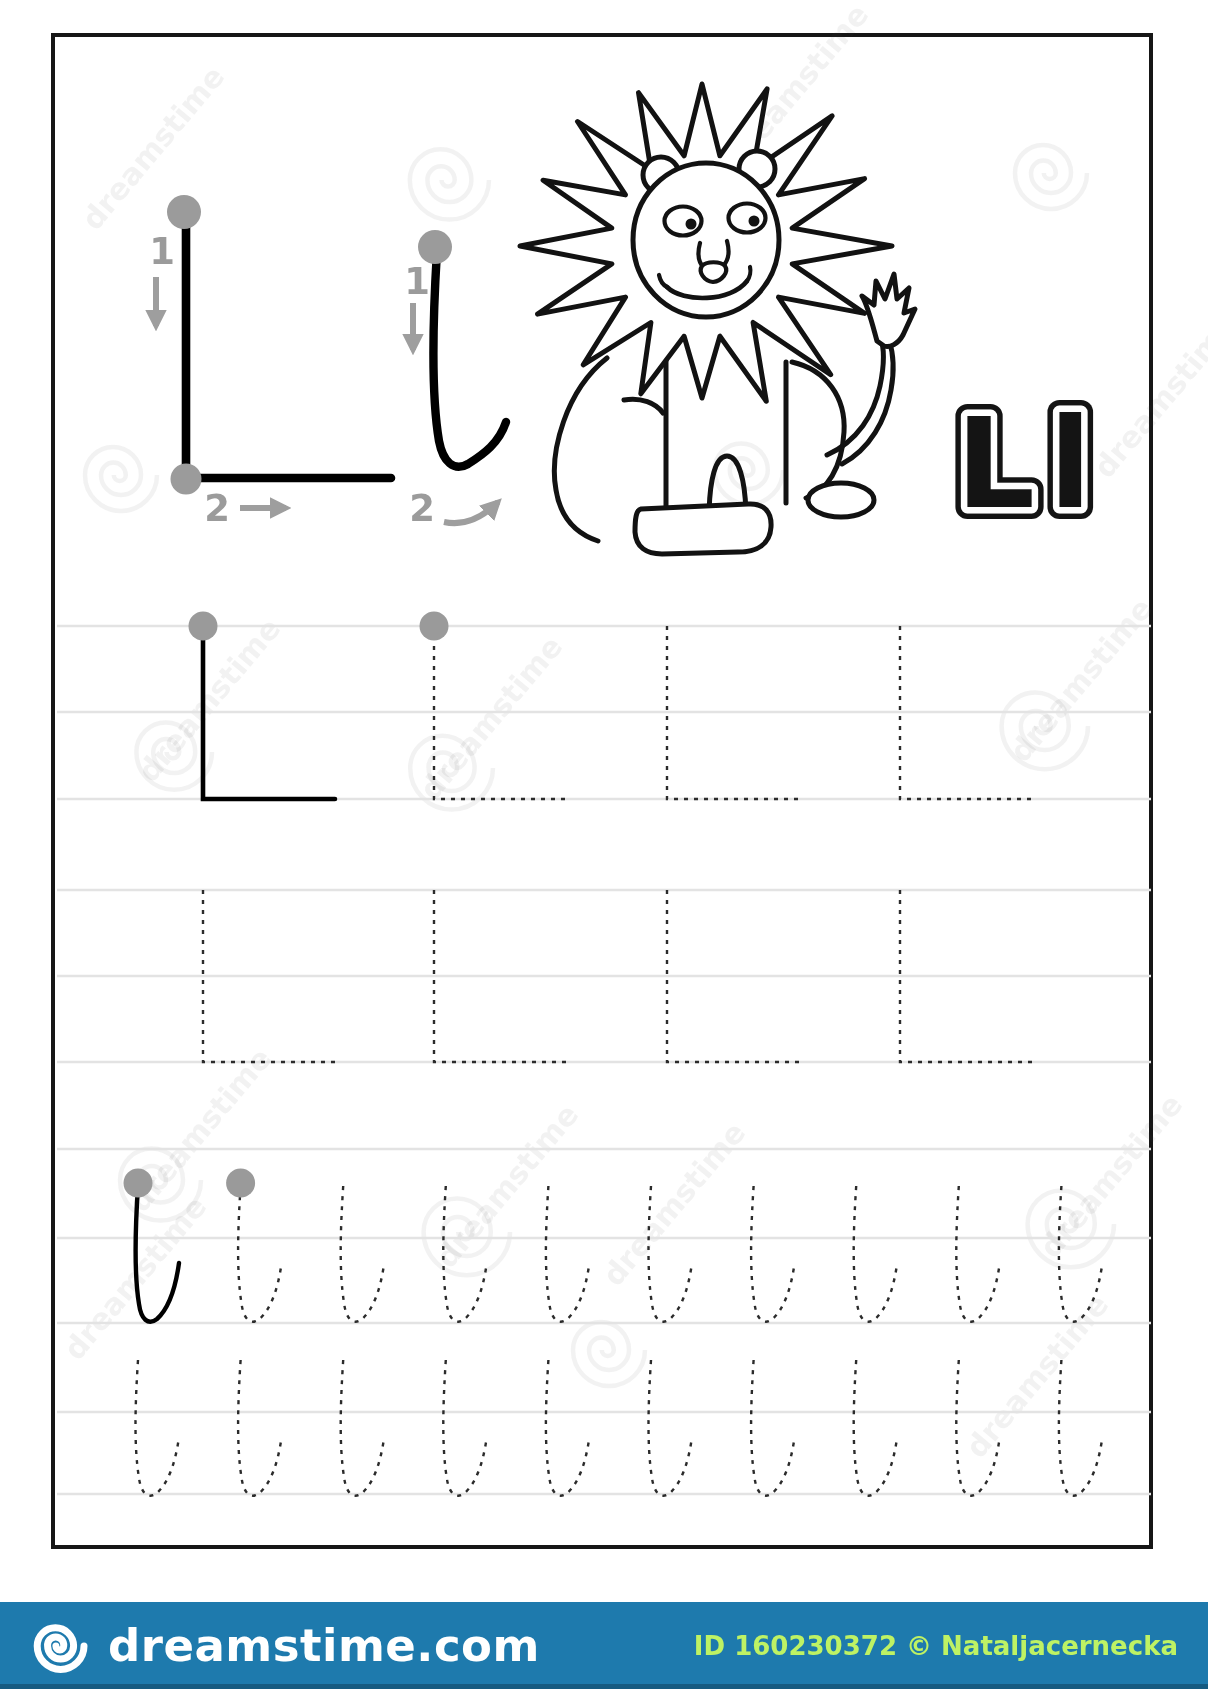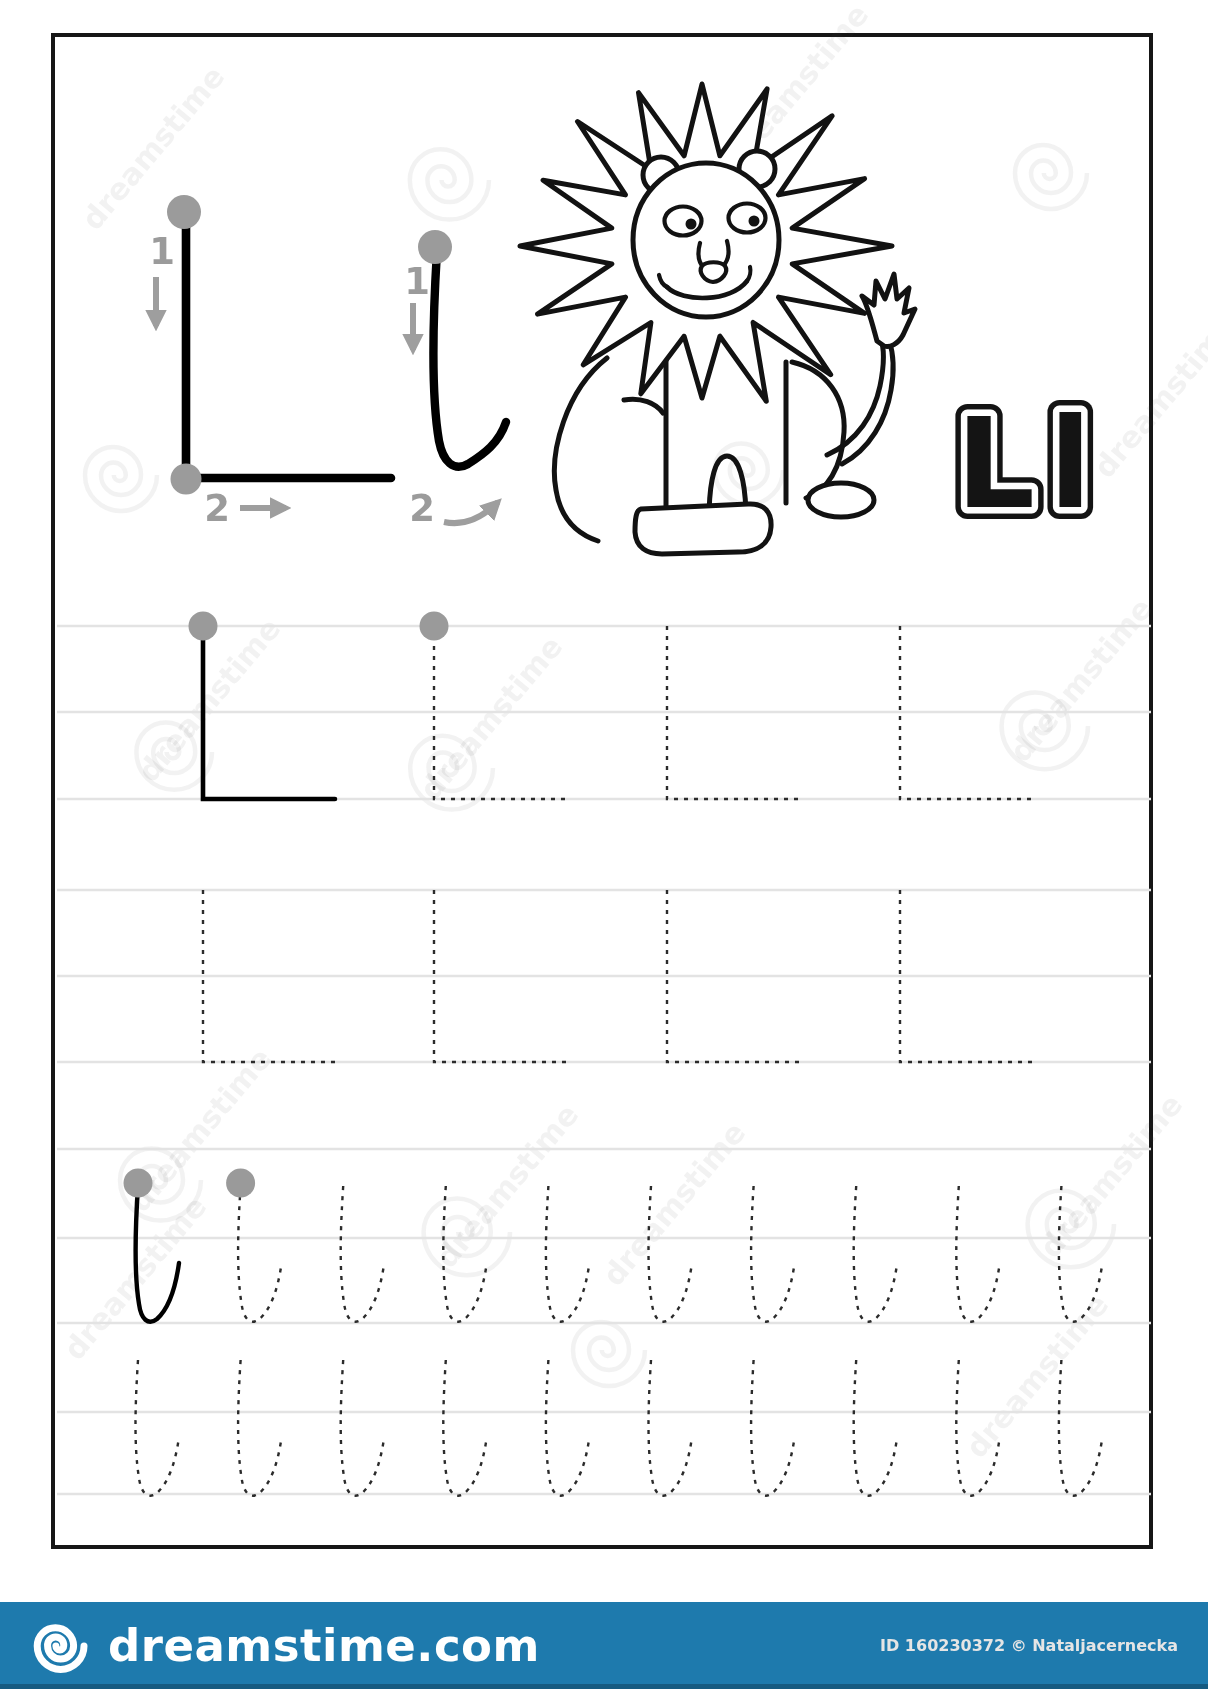--- a/index.html
+++ b/index.html
@@ -13,21 +13,21 @@
   .bub{font-family:"DejaVu Sans","Liberation Sans",sans-serif;font-weight:bold;
        font-size:124px;letter-spacing:14px;}
   .b1{fill:none;stroke:#141414;stroke-width:24;stroke-linejoin:round;stroke-linecap:round;}
   .b2{fill:none;stroke:#ffffff;stroke-width:13;stroke-linejoin:round;stroke-linecap:round;}
   .b3{fill:#141414;}
   .footer{position:absolute;left:0;top:1602px;width:1208px;height:87px;
           display:flex;align-items:center;justify-content:space-between;
           padding:0 30px 0 24px;box-sizing:border-box;gap:16px;}
   .brand{display:flex;align-items:center;gap:16px;}
   .brand span{color:#fff;font-size:45px;font-weight:bold;letter-spacing:0.5px;}
-  .credit{color:#e5e5e5;font-size:16px;font-weight:bold;letter-spacing:0px;white-space:nowrap;}
+  .credit{color:#bef264;font-size:26px;font-weight:bold;letter-spacing:0px;white-space:nowrap;}
   .footer-edge{position:absolute;left:0;bottom:0;width:100%;height:5px;background:rgba(0,0,0,0.25);}
 </style>
 </head>
 <body>
 
 <div class="stage">
 
   <div class="page"></div>
 
   <svg class="art" width="1208" height="1689" viewBox="0 0 1208 1689">

